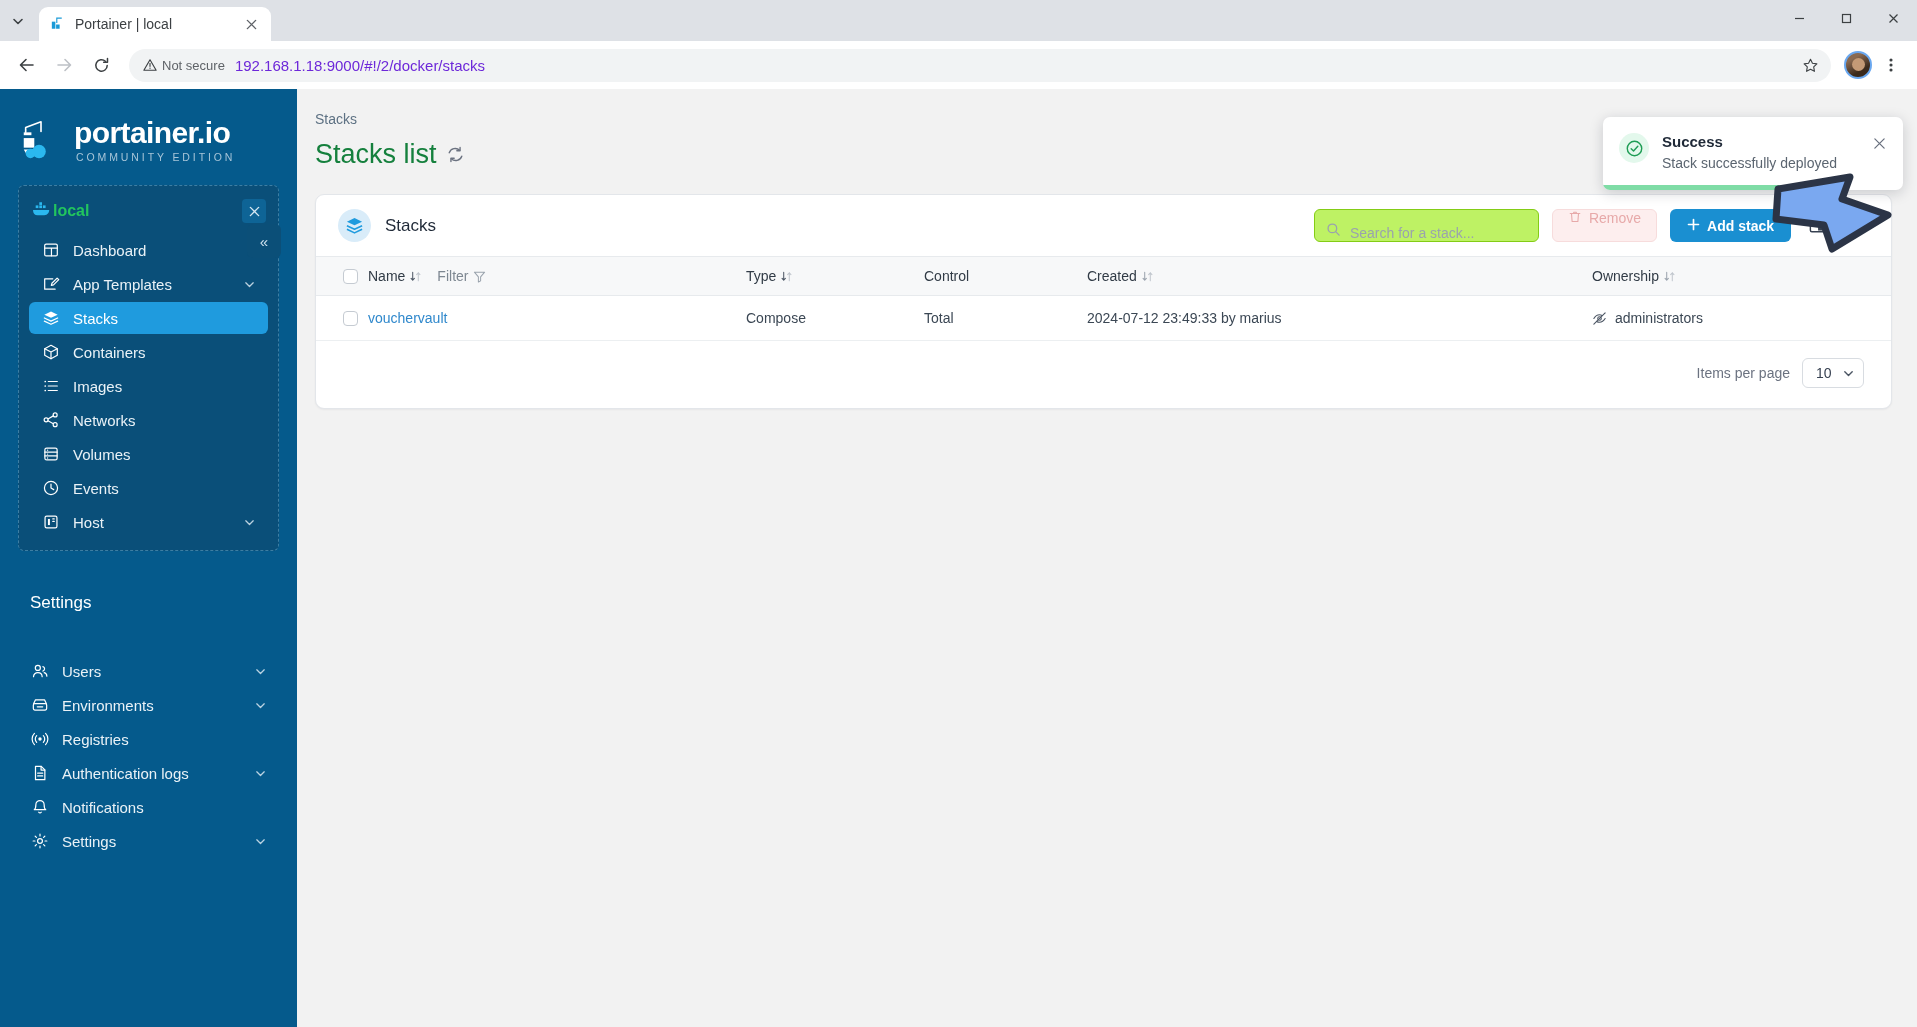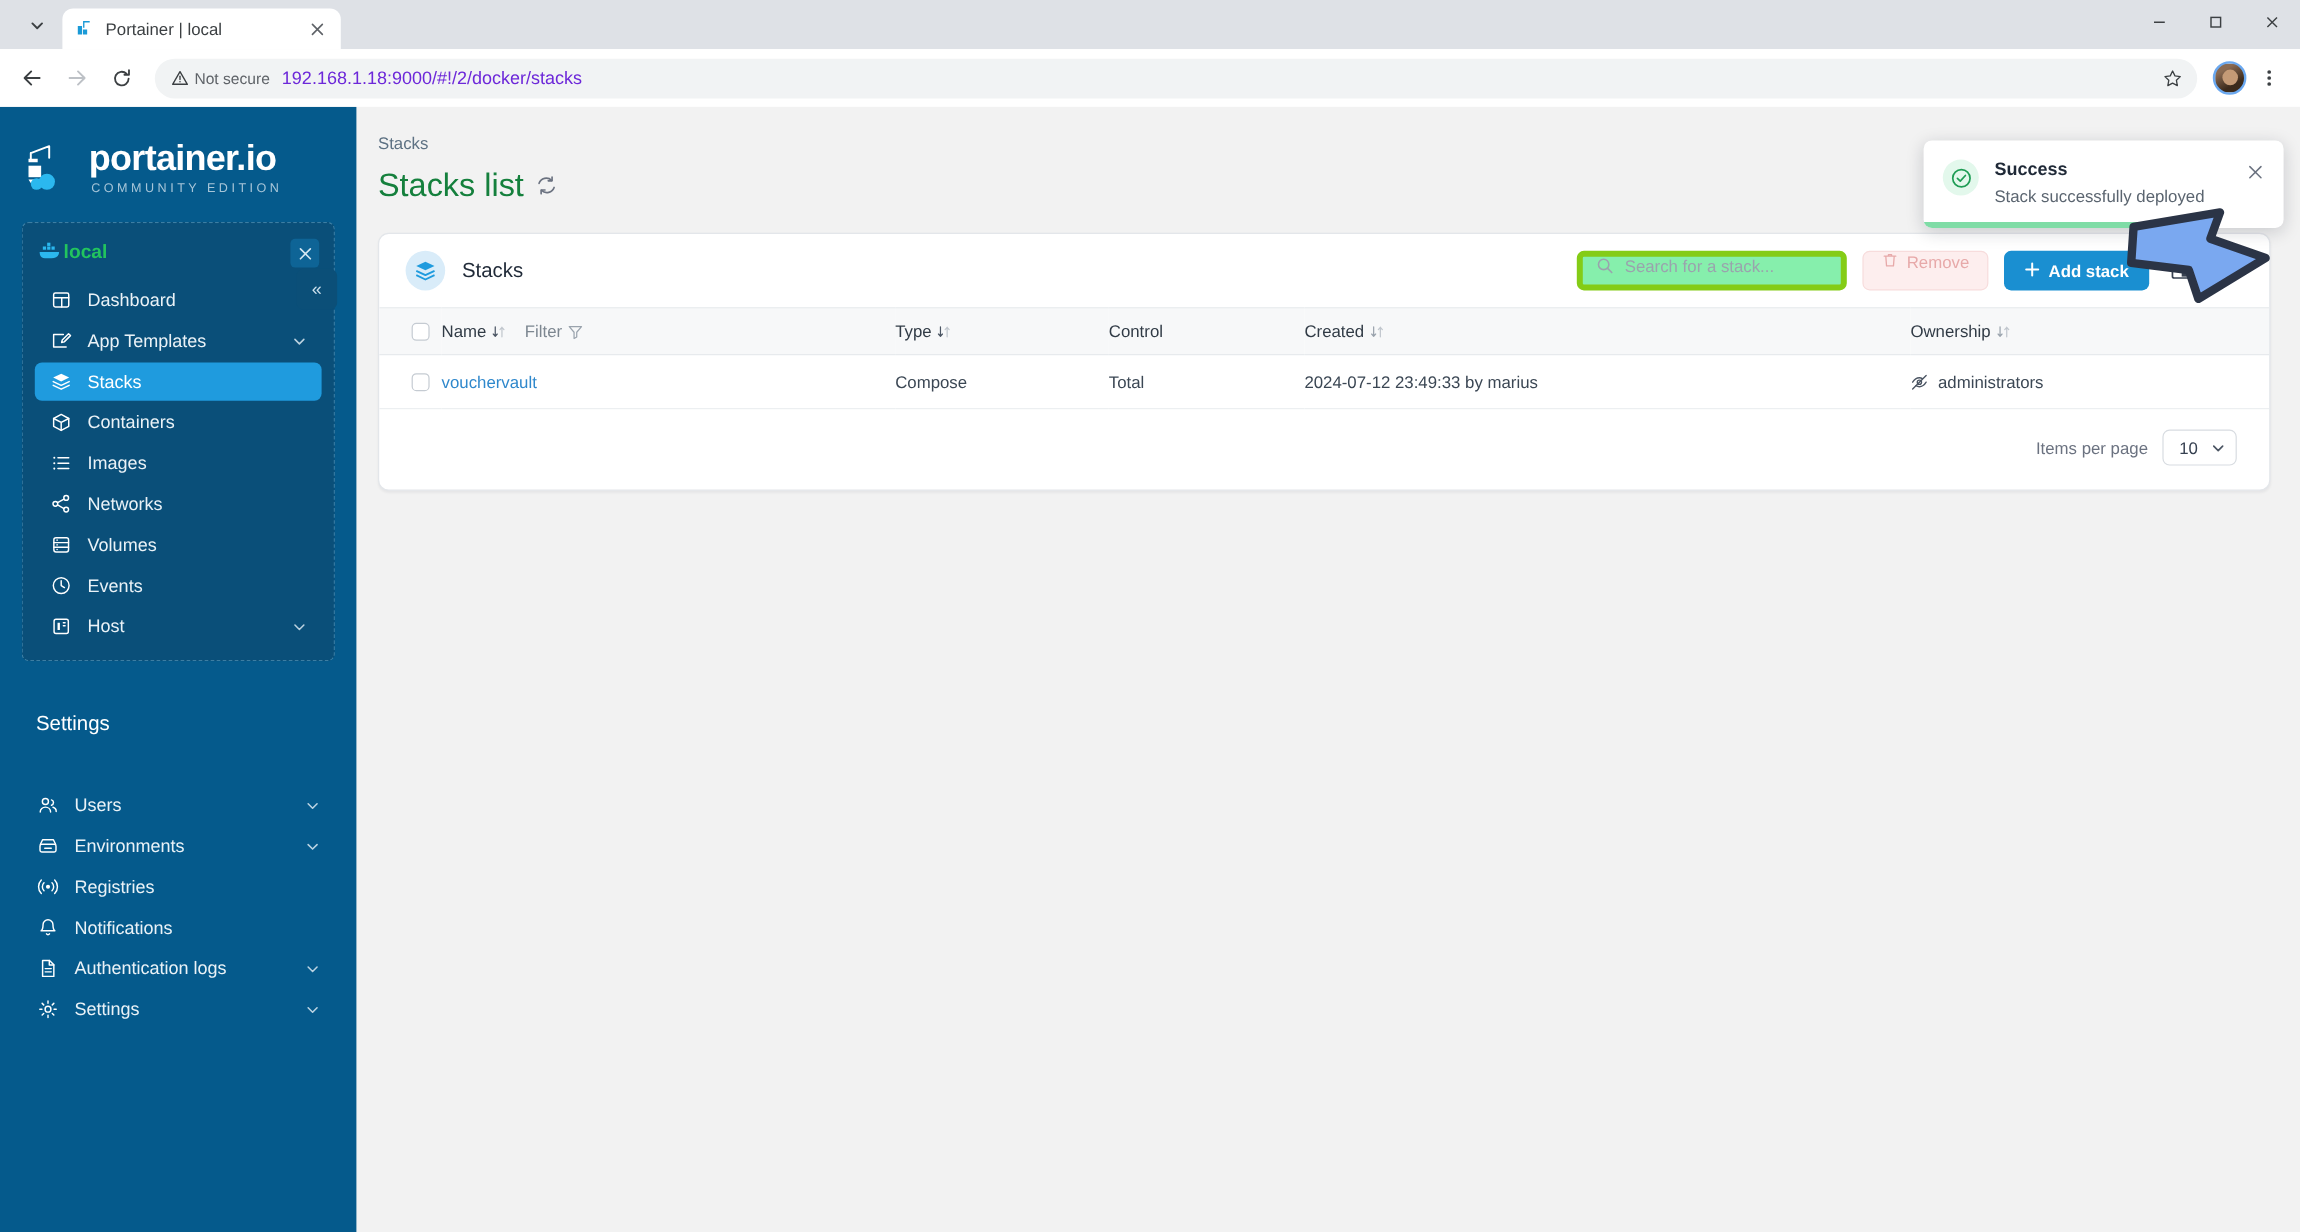--- a/index.html
+++ b/index.html
@@ -6,21 +6,21 @@
   html, body {
     width: 1917px; height: 1027px;
     font-family: "Liberation Sans", sans-serif;
     background: #ffffff; overflow: hidden;
   }
 
   
   .browser { width: 1917px; height: 1027px; display: flex; flex-direction: column; }
   .tabstrip {
     height: 41px; background: #dee1e6; display: flex; align-items: flex-end;
-    padding-left: 13px; flex: none;
+    padding-left: 0; flex: none;
   }
   .tab-list-btn {
     width: 36px; height: 34px; margin-bottom: 3px; display: flex;
     align-items: center; justify-content: center; border-radius: 6px;
   }
   .tab {
     height: 34px; width: 232px; background: #fff; border-radius: 9px 9px 0 0;
     display: flex; align-items: center; padding: 0 10px; gap: 9px;
     margin-left: 3px; position: relative;
   }
@@ -144,22 +144,22 @@
   .card-head {
     display: flex; align-items: center; padding: 14px 22px; gap: 14px;
   }
   .card-ico {
     width: 33px; height: 33px; border-radius: 50%; background: #d9ecf9;
     display: flex; align-items: center; justify-content: center; flex: none;
   }
   .card-title { font-size: 17px; color: #1f2937; }
   .head-actions { margin-left: auto; display: flex; align-items: center; gap: 13px; }
   .search-box {
-    width: 225px; height: 33px; border: 5px solid #84cc16; border-radius: 6px;
-    display: flex; align-items: flex-start; gap: 9px; padding: 0 11px; background: #86efac;
+    width: 225px; height: 33px; border: 1px solid #84cc16; border-radius: 6px;
+    display: flex; align-items: flex-end; gap: 9px; padding: 0 11px; background: #bef264;
   }
   .search-box input {
     border: none; outline: none; font-size: 14px; color: #6b7280;
     font-family: inherit; width: 100%; background: transparent;
   }
   .search-box input::placeholder { color: #9aa3ad; }
   .btn-remove {
     height: 33px; padding: 0 15px; border-radius: 6px; background: #fdeeee;
     border: 1px solid #f7dcdc; color: #e7a9a9; font-size: 14px;
     display: flex; align-items: flex-start; gap: 7px;
@@ -502,40 +502,40 @@
                 <circle cx="10" cy="10" r="1.9" fill="#fff"></circle>
                 <path d="M6.3 6.3a5.2 5.2 0 0 0 0 7.4M13.7 6.3a5.2 5.2 0 0 1 0 7.4" stroke="#fff" stroke-width="1.35" fill="none" stroke-linecap="round" stroke-linejoin="round"></path>
                 <path d="M3.8 3.8a8.8 8.8 0 0 0 0 12.4M16.2 3.8a8.8 8.8 0 0 1 0 12.4" stroke="#fff" stroke-width="1.35" fill="none" stroke-linecap="round" stroke-linejoin="round"></path>
               </svg>
             </span>
             <span>Registries</span>
           </div>
           <div class="nav-item">
             <span class="ico">
               <svg width="18" height="18" viewBox="0 0 20 20">
-                <path d="M10 2.8a4.6 4.6 0 0 0-4.6 4.6c0 4.4-1.8 5.6-1.8 5.6h12.8s-1.8-1.2-1.8-5.6A4.6 4.6 0 0 0 10 2.8z" stroke="#fff" stroke-width="1.35" fill="none" stroke-linecap="round" stroke-linejoin="round"></path>
-                <path d="M8.6 15.8a1.7 1.7 0 0 0 2.8 0" stroke="#fff" stroke-width="1.35" fill="none" stroke-linecap="round" stroke-linejoin="round"></path>
-              </svg>
-            </span>
-            <span>Notifications</span>
-          </div>
-          <div class="nav-item">
-            <span class="ico">
-              <svg width="18" height="18" viewBox="0 0 20 20">
                 <path d="M5 2.6h6.4L15.4 6.6V17.4H5z" stroke="#fff" stroke-width="1.35" fill="none" stroke-linecap="round" stroke-linejoin="round"></path>
                 <path d="M11.2 2.6v4.2h4.2" stroke="#fff" stroke-width="1.35" fill="none" stroke-linecap="round" stroke-linejoin="round"></path>
                 <path d="M7.4 10.2h5.6M7.4 13.2h5.6" stroke="#fff" stroke-width="1.35" fill="none" stroke-linecap="round" stroke-linejoin="round"></path>
               </svg>
             </span>
             <span>Authentication logs</span>
             <span class="chev">
               <svg width="13" height="13" viewBox="0 0 14 14">
                 <path d="M3 5.2 7 9.2l4-4" stroke="#dbe9f2" stroke-width="1.4" fill="none" stroke-linecap="round" stroke-linejoin="round"></path>
               </svg>
             </span>
+          </div>
+          <div class="nav-item">
+            <span class="ico">
+              <svg width="18" height="18" viewBox="0 0 20 20">
+                <path d="M10 2.8a4.6 4.6 0 0 0-4.6 4.6c0 4.4-1.8 5.6-1.8 5.6h12.8s-1.8-1.2-1.8-5.6A4.6 4.6 0 0 0 10 2.8z" stroke="#fff" stroke-width="1.35" fill="none" stroke-linecap="round" stroke-linejoin="round"></path>
+                <path d="M8.6 15.8a1.7 1.7 0 0 0 2.8 0" stroke="#fff" stroke-width="1.35" fill="none" stroke-linecap="round" stroke-linejoin="round"></path>
+              </svg>
+            </span>
+            <span>Notifications</span>
           </div>
           <div class="nav-item">
             <span class="ico">
               <svg width="18" height="18" viewBox="0 0 20 20">
                 <circle cx="10" cy="10" r="2.7" stroke="#fff" stroke-width="1.35" fill="none" stroke-linecap="round" stroke-linejoin="round"></circle>
                 <path d="M10 2.4v2M10 15.6v2M17.6 10h-2M4.4 10h-2M15.4 4.6l-1.4 1.4M6 14l-1.4 1.4M15.4 15.4 14 14M6 6 4.6 4.6" stroke="#fff" stroke-width="1.35" fill="none" stroke-linecap="round" stroke-linejoin="round"></path>
               </svg>
             </span>
             <span>Settings</span>
             <span class="chev">

